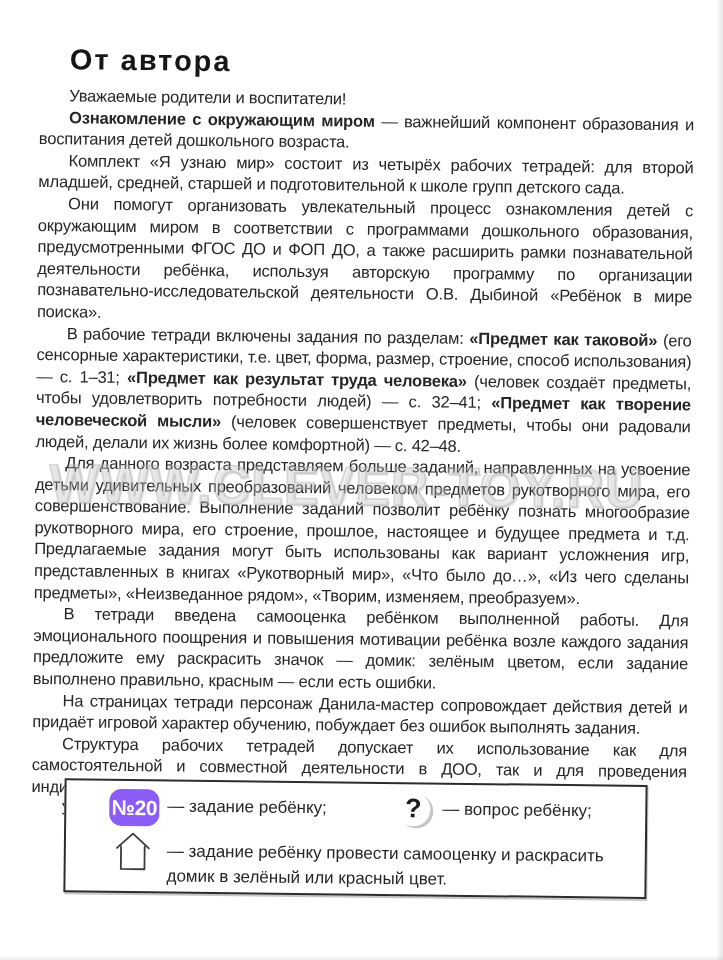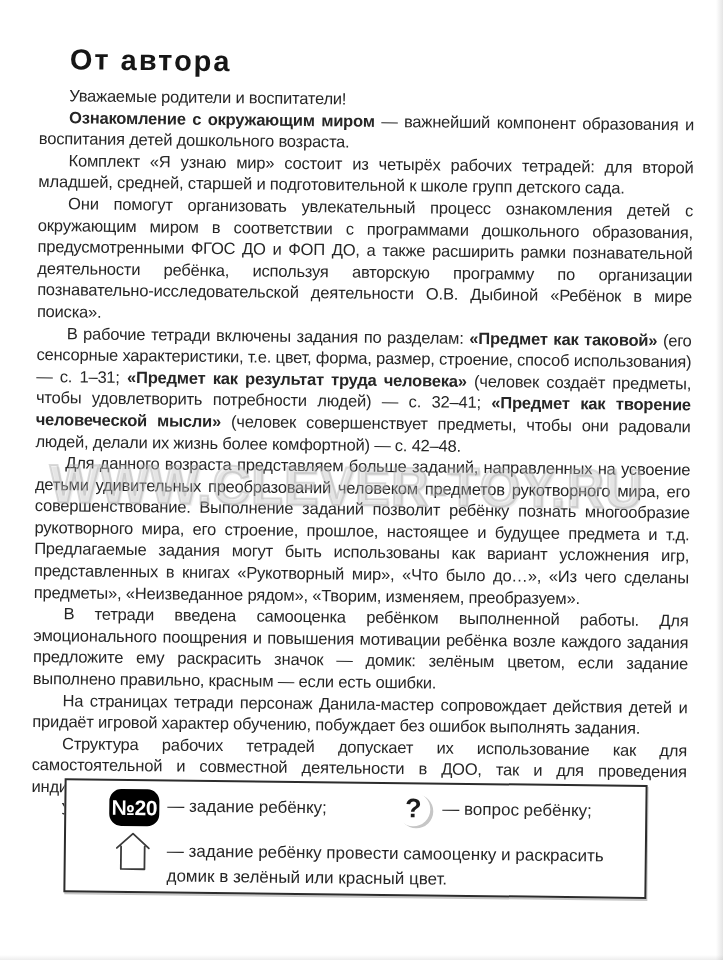--- a/index.html
+++ b/index.html
@@ -50,21 +50,21 @@
     width: 583px;
     height: 114px;
     border: 2px solid #2c2c2c;
     background: #ffffff;
     box-shadow: 1px 2px 0 rgba(90,90,90,0.35);
   }
   .badge {
     position: absolute;
     left: 43px; top: 8px;
     width: 50px; height: 37px;
-    background: #000000;
+    background: #8b5cf6;
     border-radius: 12px;
     color: #ffffff;
     font-weight: 700;
     font-size: 21px;
     letter-spacing: -0.5px;
     display: flex; align-items: center; justify-content: center;
   }
   .legend-label { position: absolute; font-size: 17px; color: #262626; }
   .label-1 { left: 101px; top: 15px; }
   .label-2 { left: 376px; top: 15px; }

